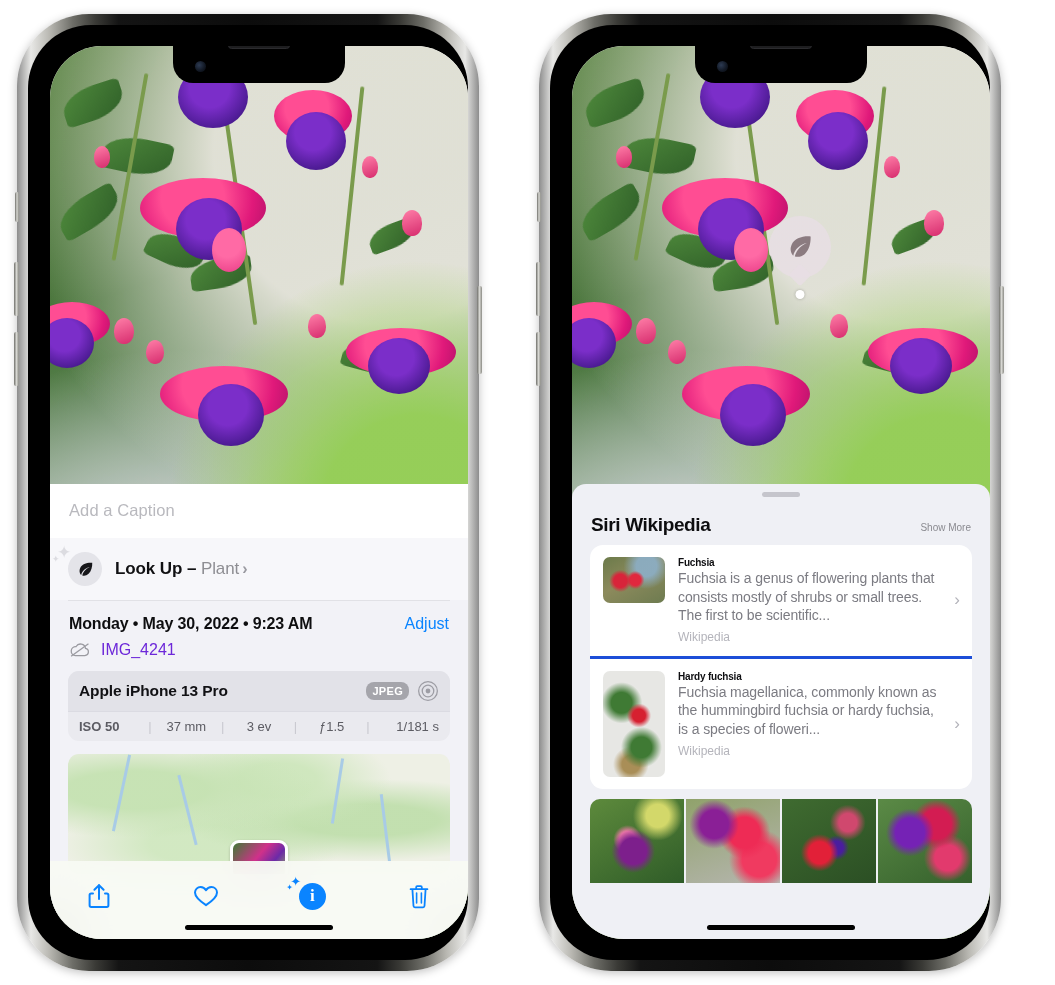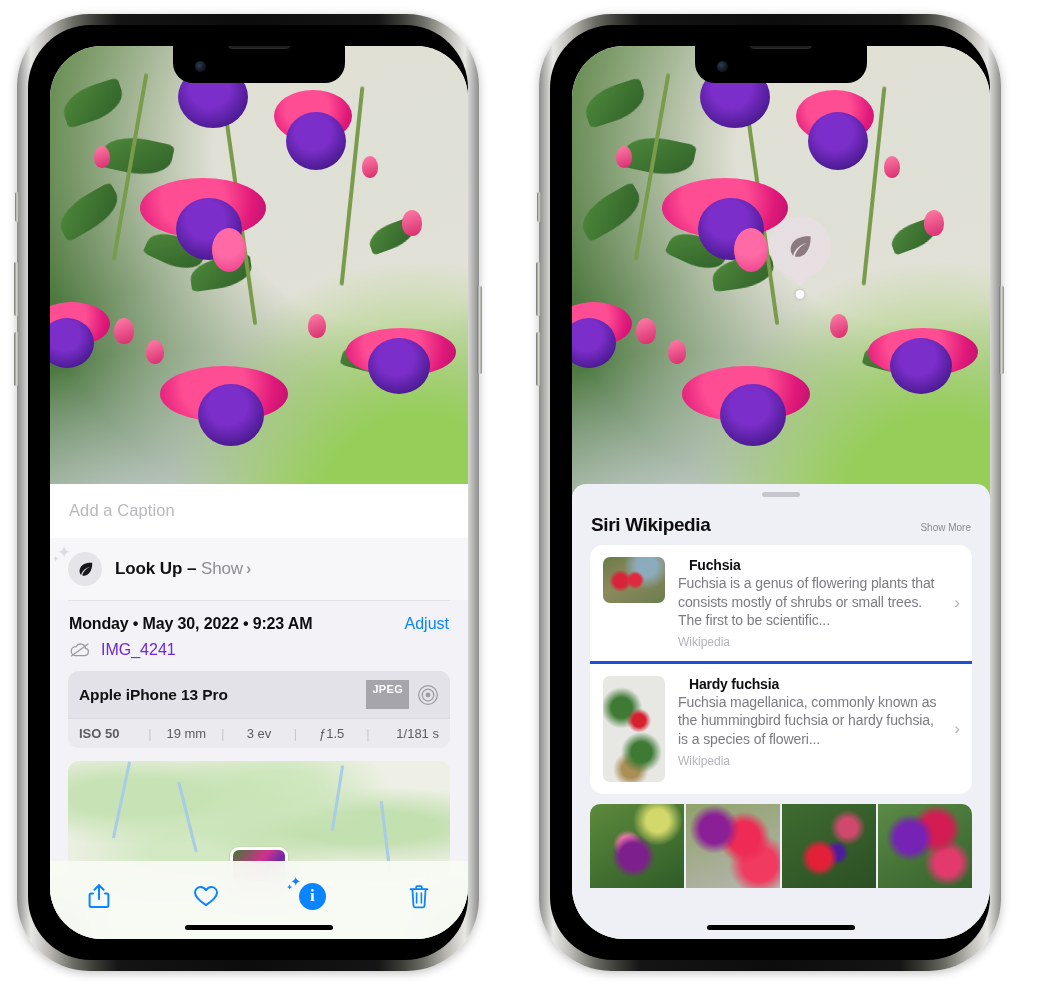--- a/index.html
+++ b/index.html
@@ -131,21 +131,21 @@
   .exif-card {
     margin: 0 18px; border-radius: 11px; overflow: hidden; background: #eaeaef;
   }
   .exif-head {
     background: #e2e2e8; padding: 9px 11px; display: flex; align-items: center;
   }
   .exif-head .t { font-size: 15.5px; font-weight: 700; color: #111114; letter-spacing: -.1px; }
   .exif-head .right { margin-left: auto; display: flex; align-items: center; gap: 8px; }
   .pill-jpeg {
     background: #a5a5ab; color: #fff; font-size: 11px; font-weight: 700;
-    padding: 3px 6px 14px 6px; border-radius: 0; letter-spacing: .3px;
+    padding: 3px 6px 3px 6px; border-radius: 8px; letter-spacing: .3px;
   }
   .exif-body { padding: 9px 11px 8px 11px; }
   .exif-line { font-size: 15px; color: #55555c; letter-spacing: -.1px; }
   .exif-line2 { display: flex; align-items: center; margin-top: 3px; }
   .pill-vibrant {
     margin-left: auto; border: 1px solid #a8a8af; color: #67676e;
     font-size: 10.5px; padding: 2.5px 9px; border-radius: 10px; letter-spacing: .4px;
   }
   .exif-foot {
     border-top: 1px solid #dbdbe2; display: flex; align-items: center;
@@ -230,21 +230,21 @@
   .kthumb-2 {
     height: 106px;
     background:
       radial-gradient(circle at 58% 42%, #d62030 0 9%, rgba(214,32,48,0) 17%),
       radial-gradient(circle at 30% 30%, #3f7a34 0 12%, rgba(63,122,52,0) 24%),
       radial-gradient(circle at 62% 72%, #3f7a34 0 12%, rgba(63,122,52,0) 24%),
       radial-gradient(circle at 45% 88%, #a98e57 0 9%, rgba(169,142,87,0) 18%),
       #e7e7e4;
   }
   .ktext { flex: 1; min-width: 0; }
-  .ktitle { font-size: 14px; font-weight: 700; color: #0e0e11; letter-spacing: -.2px; margin-bottom: 1px; margin-left: 11px; }
+  .ktitle { font-size: 10px; font-weight: 700; color: #0e0e11; letter-spacing: -.2px; margin-bottom: 1px; }
   .kdesc { font-size: 14px; line-height: 1.33; color: #7b7b82; letter-spacing: -.1px; }
   .ksrc { font-size: 12px; color: #b4b4bb; margin-top: 5px; }
   .kchev { align-self: center; color: #b3b3ba; font-size: 17px; padding-left: 2px; }
 
   .thumbs { display: flex; margin-top: 10px; padding: 0 18px; gap: 2px; }
   .thumb { flex: 1; height: 84px; }
   .thumb:first-child { border-top-left-radius: 10px; }
   .thumb:last-child { border-top-right-radius: 10px; }
   .t1 { background:
       radial-gradient(circle at 46% 62%, #7d1f8c 0 18%, rgba(125,31,140,0) 30%),
@@ -338,21 +338,21 @@
           </div>
 
           <div class="lookup-row">
             <div class="leaf-chip">
               <span class="sparkle">✦<small>✦</small></span>
               <svg width="19" height="19" viewBox="0 0 24 24" aria-hidden="true">
                 <path d="M20.5 3.5C14 3 7.5 5 5.2 10.3c-1.6 3.7-.2 7.2 1.4 8.6.4-2.3 1.7-4.6 3.8-6.5 2.2-2 4.8-3.2 7-3.6-2.6 1.1-5.2 3-7 5.3-1.3 1.7-2.2 3.6-2.5 5.4 2.3.8 5.6.3 8-2 3.7-3.5 4.8-9.4 4.6-14z" fill="#17171a"></path>
               </svg>
             </div>
             <div class="lookup-text">
-              <span>Look Up – </span><span class="sub">Show</span><span class="lookup-chev">›</span>
+              <span>Look Up – </span><span class="sub">Plant</span><span class="lookup-chev">›</span>
             </div>
           </div>
 
           <div class="hr"></div>
 
           <div class="date-block">
             <span class="date-text">Monday • May 30, 2022 • 9:23 AM</span>
             <span class="adjust">Adjust</span>
           </div>
 
@@ -372,21 +372,21 @@
                 <svg width="22" height="22" viewBox="0 0 24 24" aria-hidden="true">
                   <circle cx="12" cy="12" r="10.2" fill="none" stroke="#9d9da4" stroke-width="1.4"></circle>
                   <circle cx="12" cy="12" r="6.3" fill="none" stroke="#9d9da4" stroke-width="1.4"></circle>
                   <circle cx="12" cy="12" r="2.6" fill="#9d9da4"></circle>
                 </svg>
               </span>
             </div>
             <div class="exif-foot">
               <span>ISO 50</span>
               <i>|</i>
-              <span>19 mm</span>
+              <span>37 mm</span>
               <i>|</i>
               <span>3 ev</span>
               <i>|</i>
               <span>ƒ1.5</span>
               <i>|</i>
               <span>1/181 s</span>
             </div>
           </div>
 
           <div class="map">

